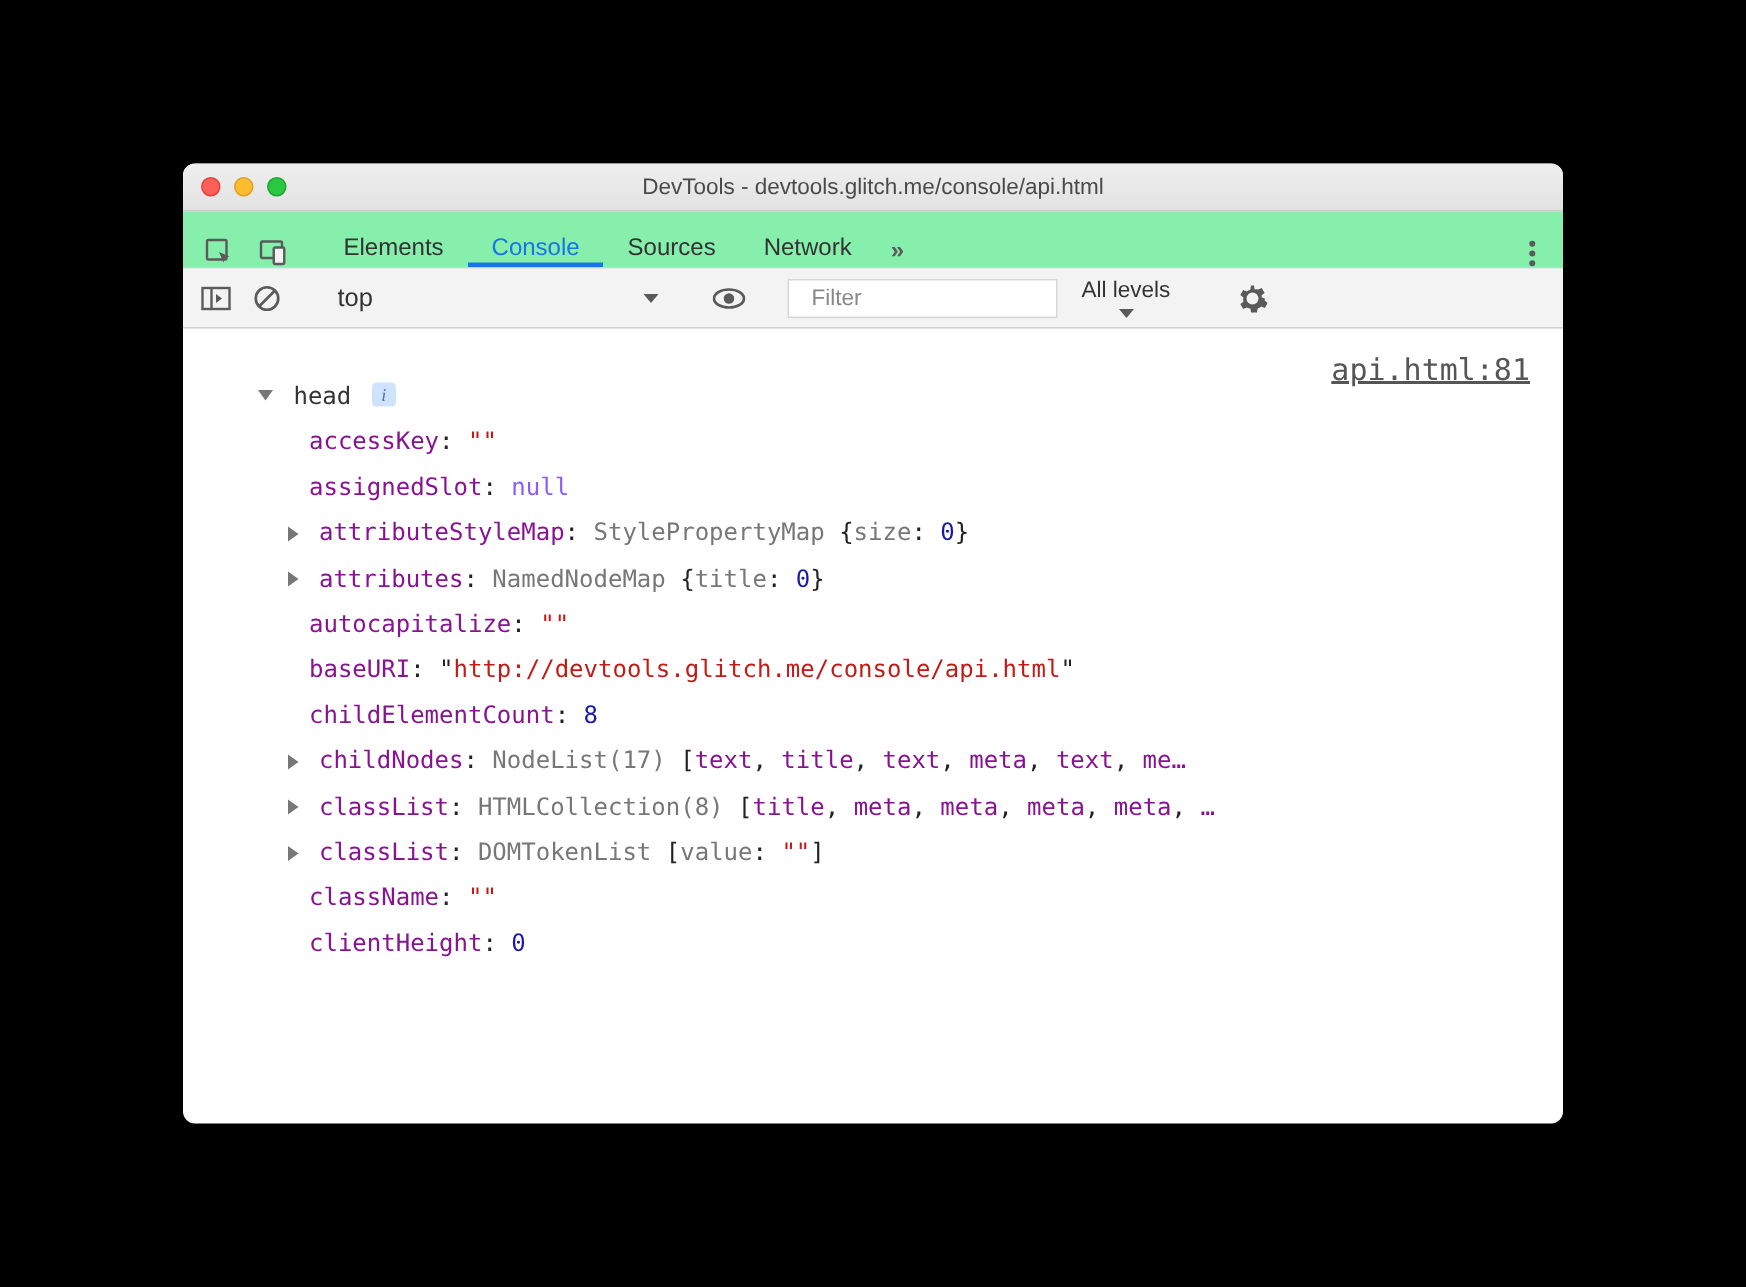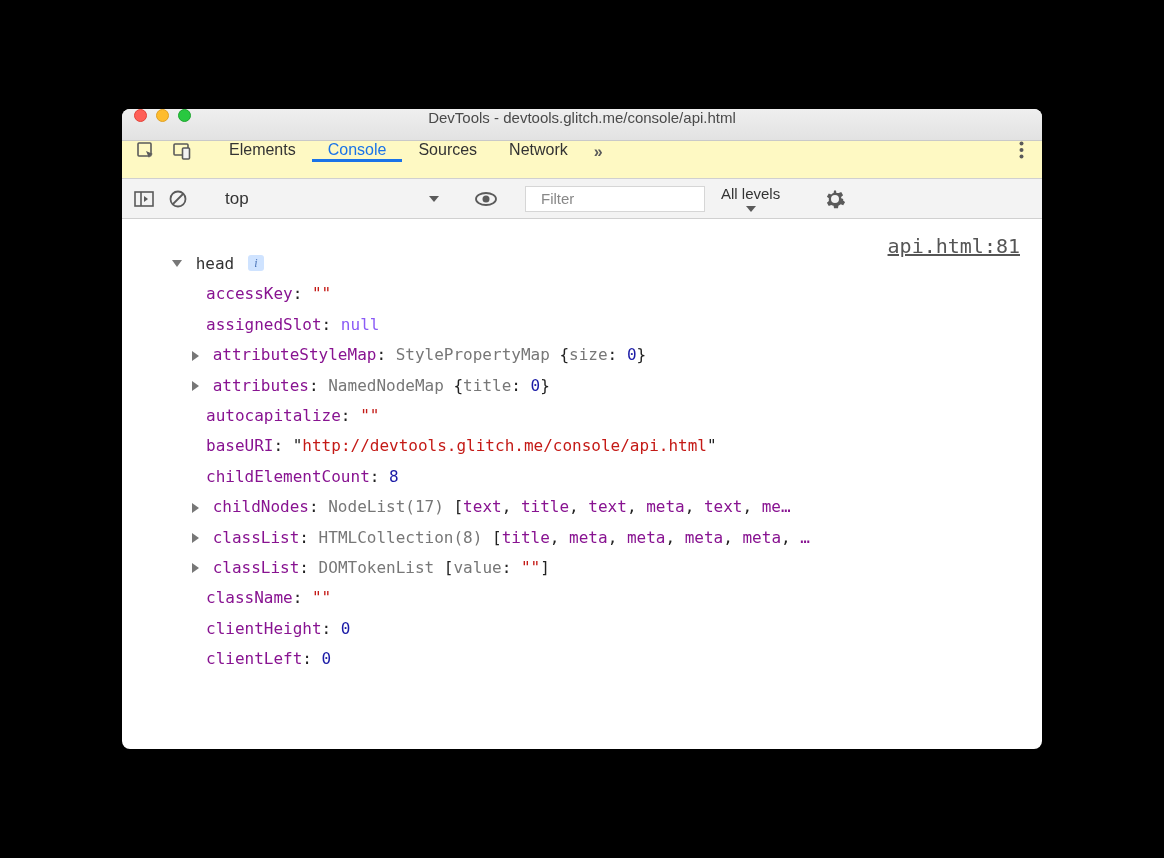--- a/index.html
+++ b/index.html
@@ -20,43 +20,43 @@
     box-shadow: 0 30px 60px rgba(0,0,0,0.6);
     overflow: hidden;
     display: flex;
     flex-direction: column;
   }
   .titlebar {
     height: 32px;
     background: linear-gradient(#efefef, #e2e2e2);
     border-bottom: 1px solid #c9c9c9;
     display: flex;
-    align-items: flex-start;
+    align-items: center;
     padding: 0 12px;
     position: relative;
   }
   .traffic-lights { display: flex; gap: 9px; }
   .dot { width: 13px; height: 13px; border-radius: 50%; }
   .dot.red { background: #ff5f57; border: 0.5px solid #e24238; }
   .dot.yellow { background: #febc2e; border: 0.5px solid #dfa023; }
   .dot.green { background: #28c840; border: 0.5px solid #1fa52f; }
   .title {
     position: absolute;
     left: 0; right: 0;
     text-align: center;
     font-size: 15px;
     color: #4a4a4a;
     pointer-events: none;
   }
   .tabbar {
     height: 38px;
-    background: #fef9c3;
+    background: #86efac;
     border-bottom: 1px solid #d0d0d0;
     display: flex;
-    align-items: flex-start;
+    align-items: flex-end;
     padding: 0 6px;
   }
   .tabbar .icon-btn {
     display: flex;
     align-items: center;
     justify-content: center;
     padding: 0 8px;
     color: #5a5a5a;
     cursor: pointer;
   }
@@ -391,21 +391,17 @@
       <div class="row indent2">
         <span class="prop-name">className</span><span>: </span>
         <span class="str">""</span>
       </div>
 
       <div class="row indent2">
         <span class="prop-name">clientHeight</span><span>: </span>
         <span class="num">0</span>
       </div>
 
-      <div class="row indent2">
-        <span class="prop-name">clientLeft</span><span>: </span>
-        <span class="num">0</span>
-      </div>
 
     </div>
   </div>
 
 </div>
 
 </body></html>

